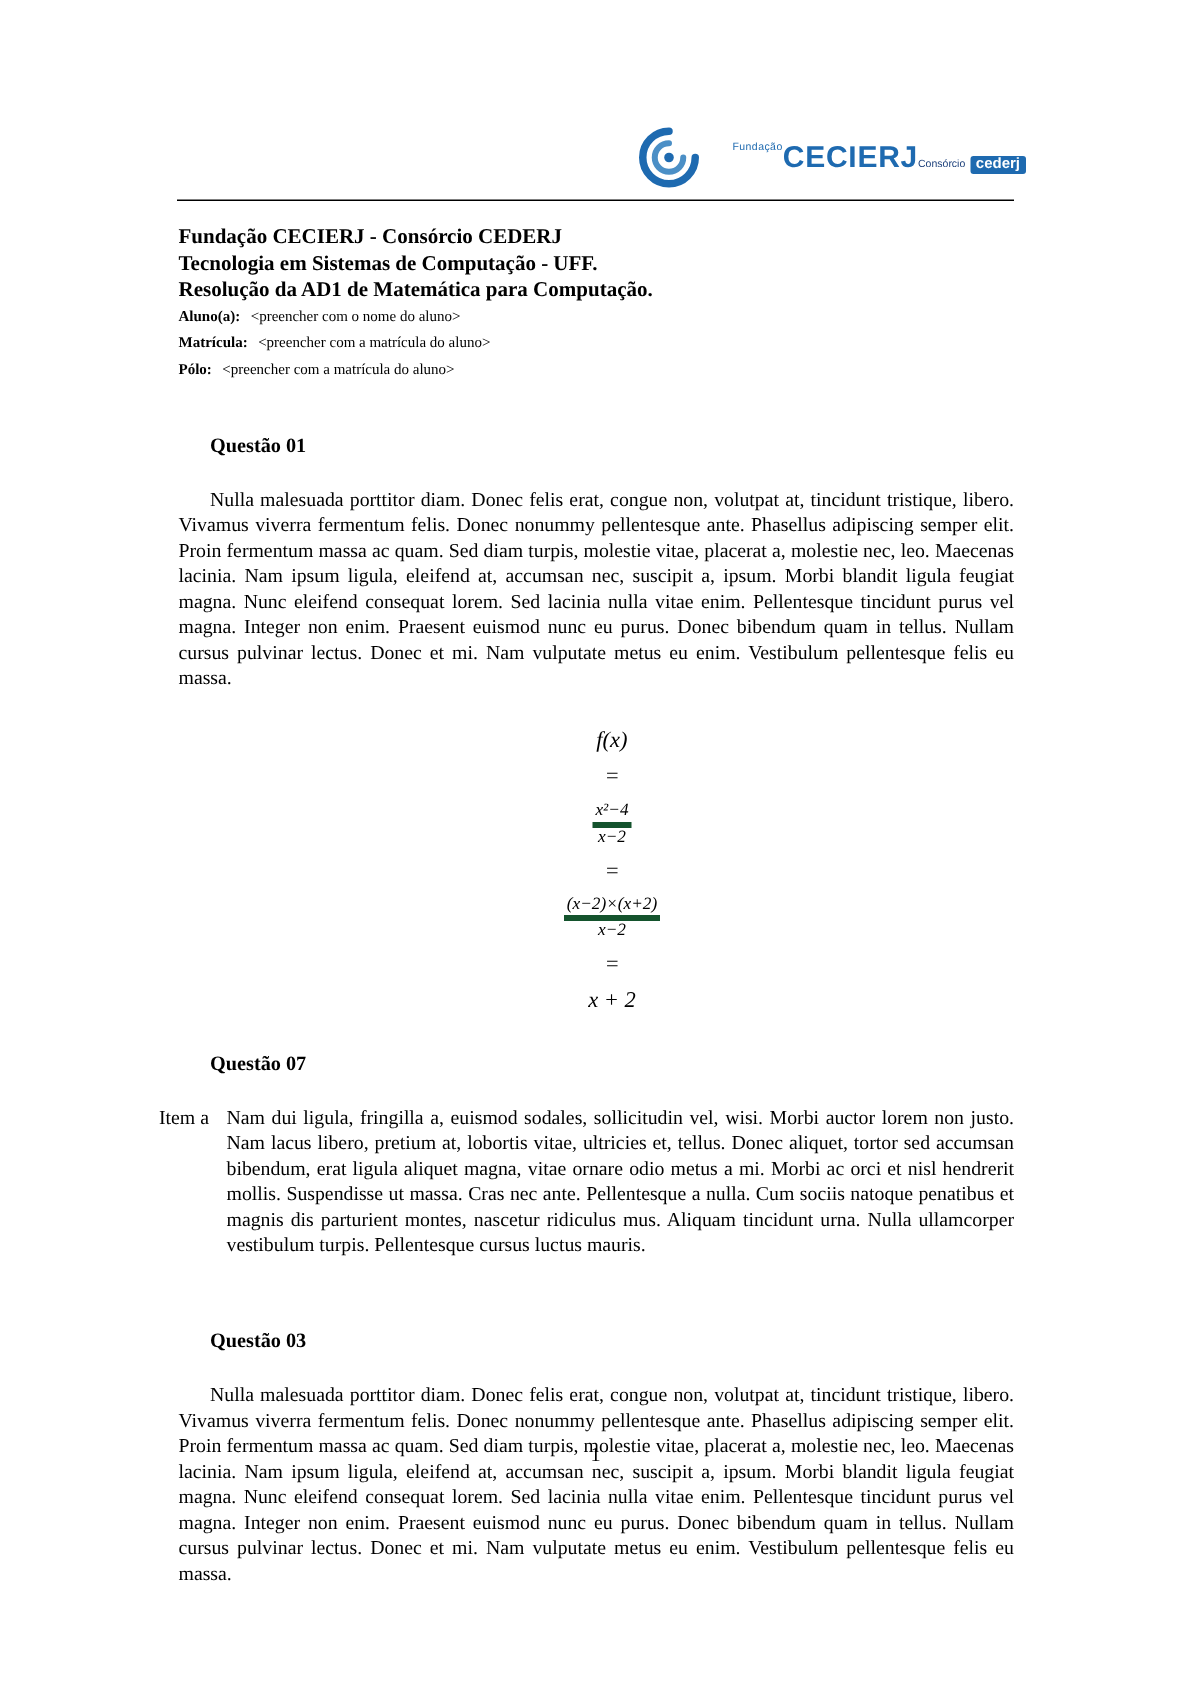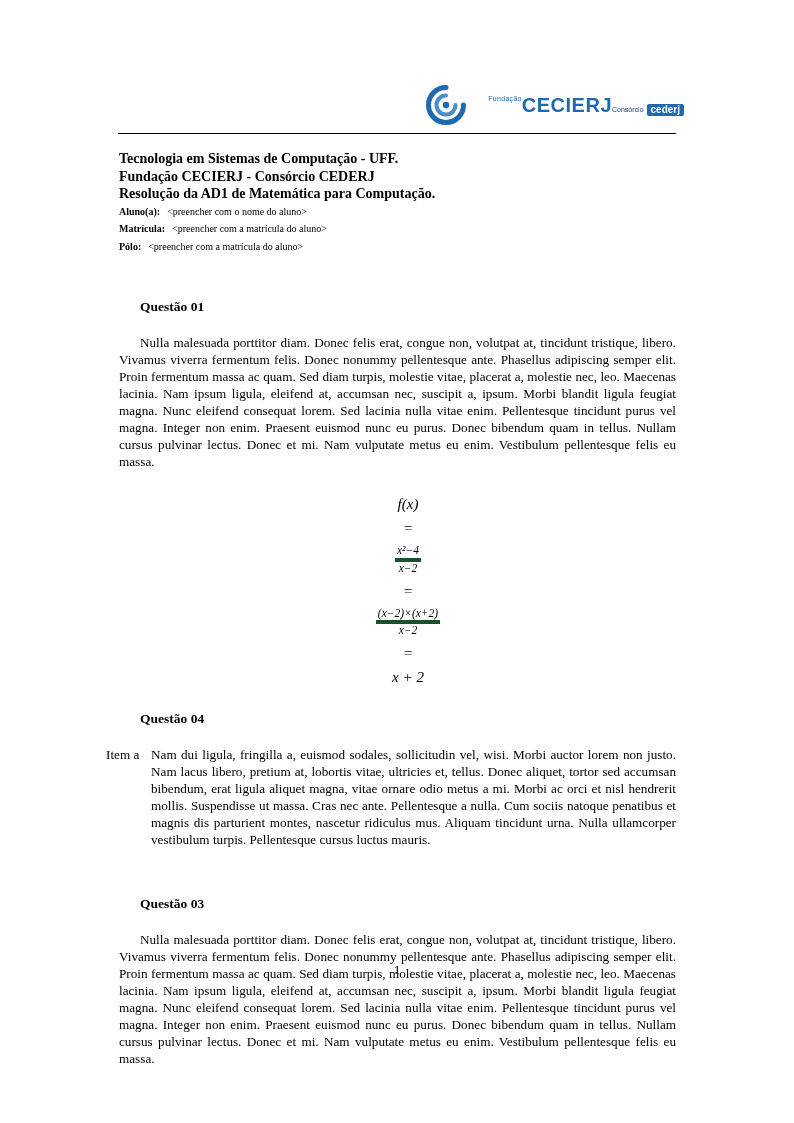--- a/index.html
+++ b/index.html
@@ -28,21 +28,21 @@
 
   
   .content { position:absolute; top:150px; left:119px; width:557px; }
 
   .hdr-line { font-weight:bold; font-size:14px; line-height:17.5px; }
   .hdr-field { font-size:10px; line-height:17.5px; }
   .hdr-field .lbl { font-weight:bold; }
   .hdr-field .val { font-weight:normal; margin-left:7px; }
 
   .qtitle { font-weight:bold; font-size:13.5px; line-height:17px; margin-left:21px; }
-  .q1-title { margin-top:43px; }
+  .q1-title { margin-top:33px; }
   .para { font-size:13.2px; line-height:17px; text-align:justify; text-indent:21px; }
   .para-q1 { margin-top:19px; }
 
   
   .formula {
     margin-top:26px; margin-left:21px;
     font-size:15px; font-style:italic;
     display:flex; align-items:center; gap:7px;flex-direction:column;
   }
   .frac { display:inline-flex; flex-direction:column; text-align:center; font-size:11.5px; line-height:1.2; }
@@ -79,22 +79,22 @@
         <span class="logo-consorcio">Consórcio</span>
         <span class="logo-cederj-box">cederj</span>
       </span>
     </span>
   </div>
 
   <div class="rule"></div>
 
   <div class="content">
 
+    <div class="hdr-line">Fundação CECIERJ - Consórcio CEDERJ</div>
     <div class="hdr-line">Tecnologia em Sistemas de Computação - UFF.</div>
-    <div class="hdr-line">Fundação CECIERJ - Consórcio CEDERJ</div>
     <div class="hdr-line">Resolução da AD1 de Matemática para Computação.</div>
 
     <div class="hdr-field">
       <span class="lbl">Aluno(a):</span><span class="val">&lt;preencher com o nome do aluno&gt;</span>
     </div>
     <div class="hdr-field">
       <span class="lbl">Matrícula:</span><span class="val">&lt;preencher com a matrícula do aluno&gt;</span>
     </div>
     <div class="hdr-field">
       <span class="lbl">Pólo:</span><span class="val">&lt;preencher com a matrícula do aluno&gt;</span>
@@ -112,21 +112,21 @@
       </span>
       <span>=</span>
       <span class="frac">
         <span class="num">(x−2)×(x+2)</span>
         <span class="den">x−2</span>
       </span>
       <span>=</span>
       <span>x + 2</span>
     </div>
 
-    <div class="qtitle q2-title">Questão 04</div>
+    <div class="qtitle q2-title">Questão 07</div>
     <div class="item-row">
       <span class="item-label">Item a</span>
       <p class="item-para">Nam dui ligula, fringilla a, euismod sodales, sollicitudin vel, wisi. Morbi auctor lorem non justo. Nam lacus libero, pretium at, lobortis vitae, ultricies et, tellus. Donec aliquet, tortor sed accumsan bibendum, erat ligula aliquet magna, vitae ornare odio metus a mi. Morbi ac orci et nisl hendrerit mollis. Suspendisse ut massa. Cras nec ante. Pellentesque a nulla. Cum sociis natoque penatibus et magnis dis parturient montes, nascetur ridiculus mus. Aliquam tincidunt urna. Nulla ullamcorper vestibulum turpis. Pellentesque cursus luctus mauris.</p>
     </div>
 
     <div class="qtitle q3-title">Questão 03</div>
     <p class="para para-q3">Nulla malesuada porttitor diam. Donec felis erat, congue non, volutpat at, tincidunt tristique, libero. Vivamus viverra fermentum felis. Donec nonummy pellentesque ante. Phasellus adipiscing semper elit. Proin fermentum massa ac quam. Sed diam turpis, molestie vitae, placerat a, molestie nec, leo. Maecenas lacinia. Nam ipsum ligula, eleifend at, accumsan nec, suscipit a, ipsum. Morbi blandit ligula feugiat magna. Nunc eleifend consequat lorem. Sed lacinia nulla vitae enim. Pellentesque tincidunt purus vel magna. Integer non enim. Praesent euismod nunc eu purus. Donec bibendum quam in tellus. Nullam cursus pulvinar lectus. Donec et mi. Nam vulputate metus eu enim. Vestibulum pellentesque felis eu massa.</p>
 
   </div>
 

